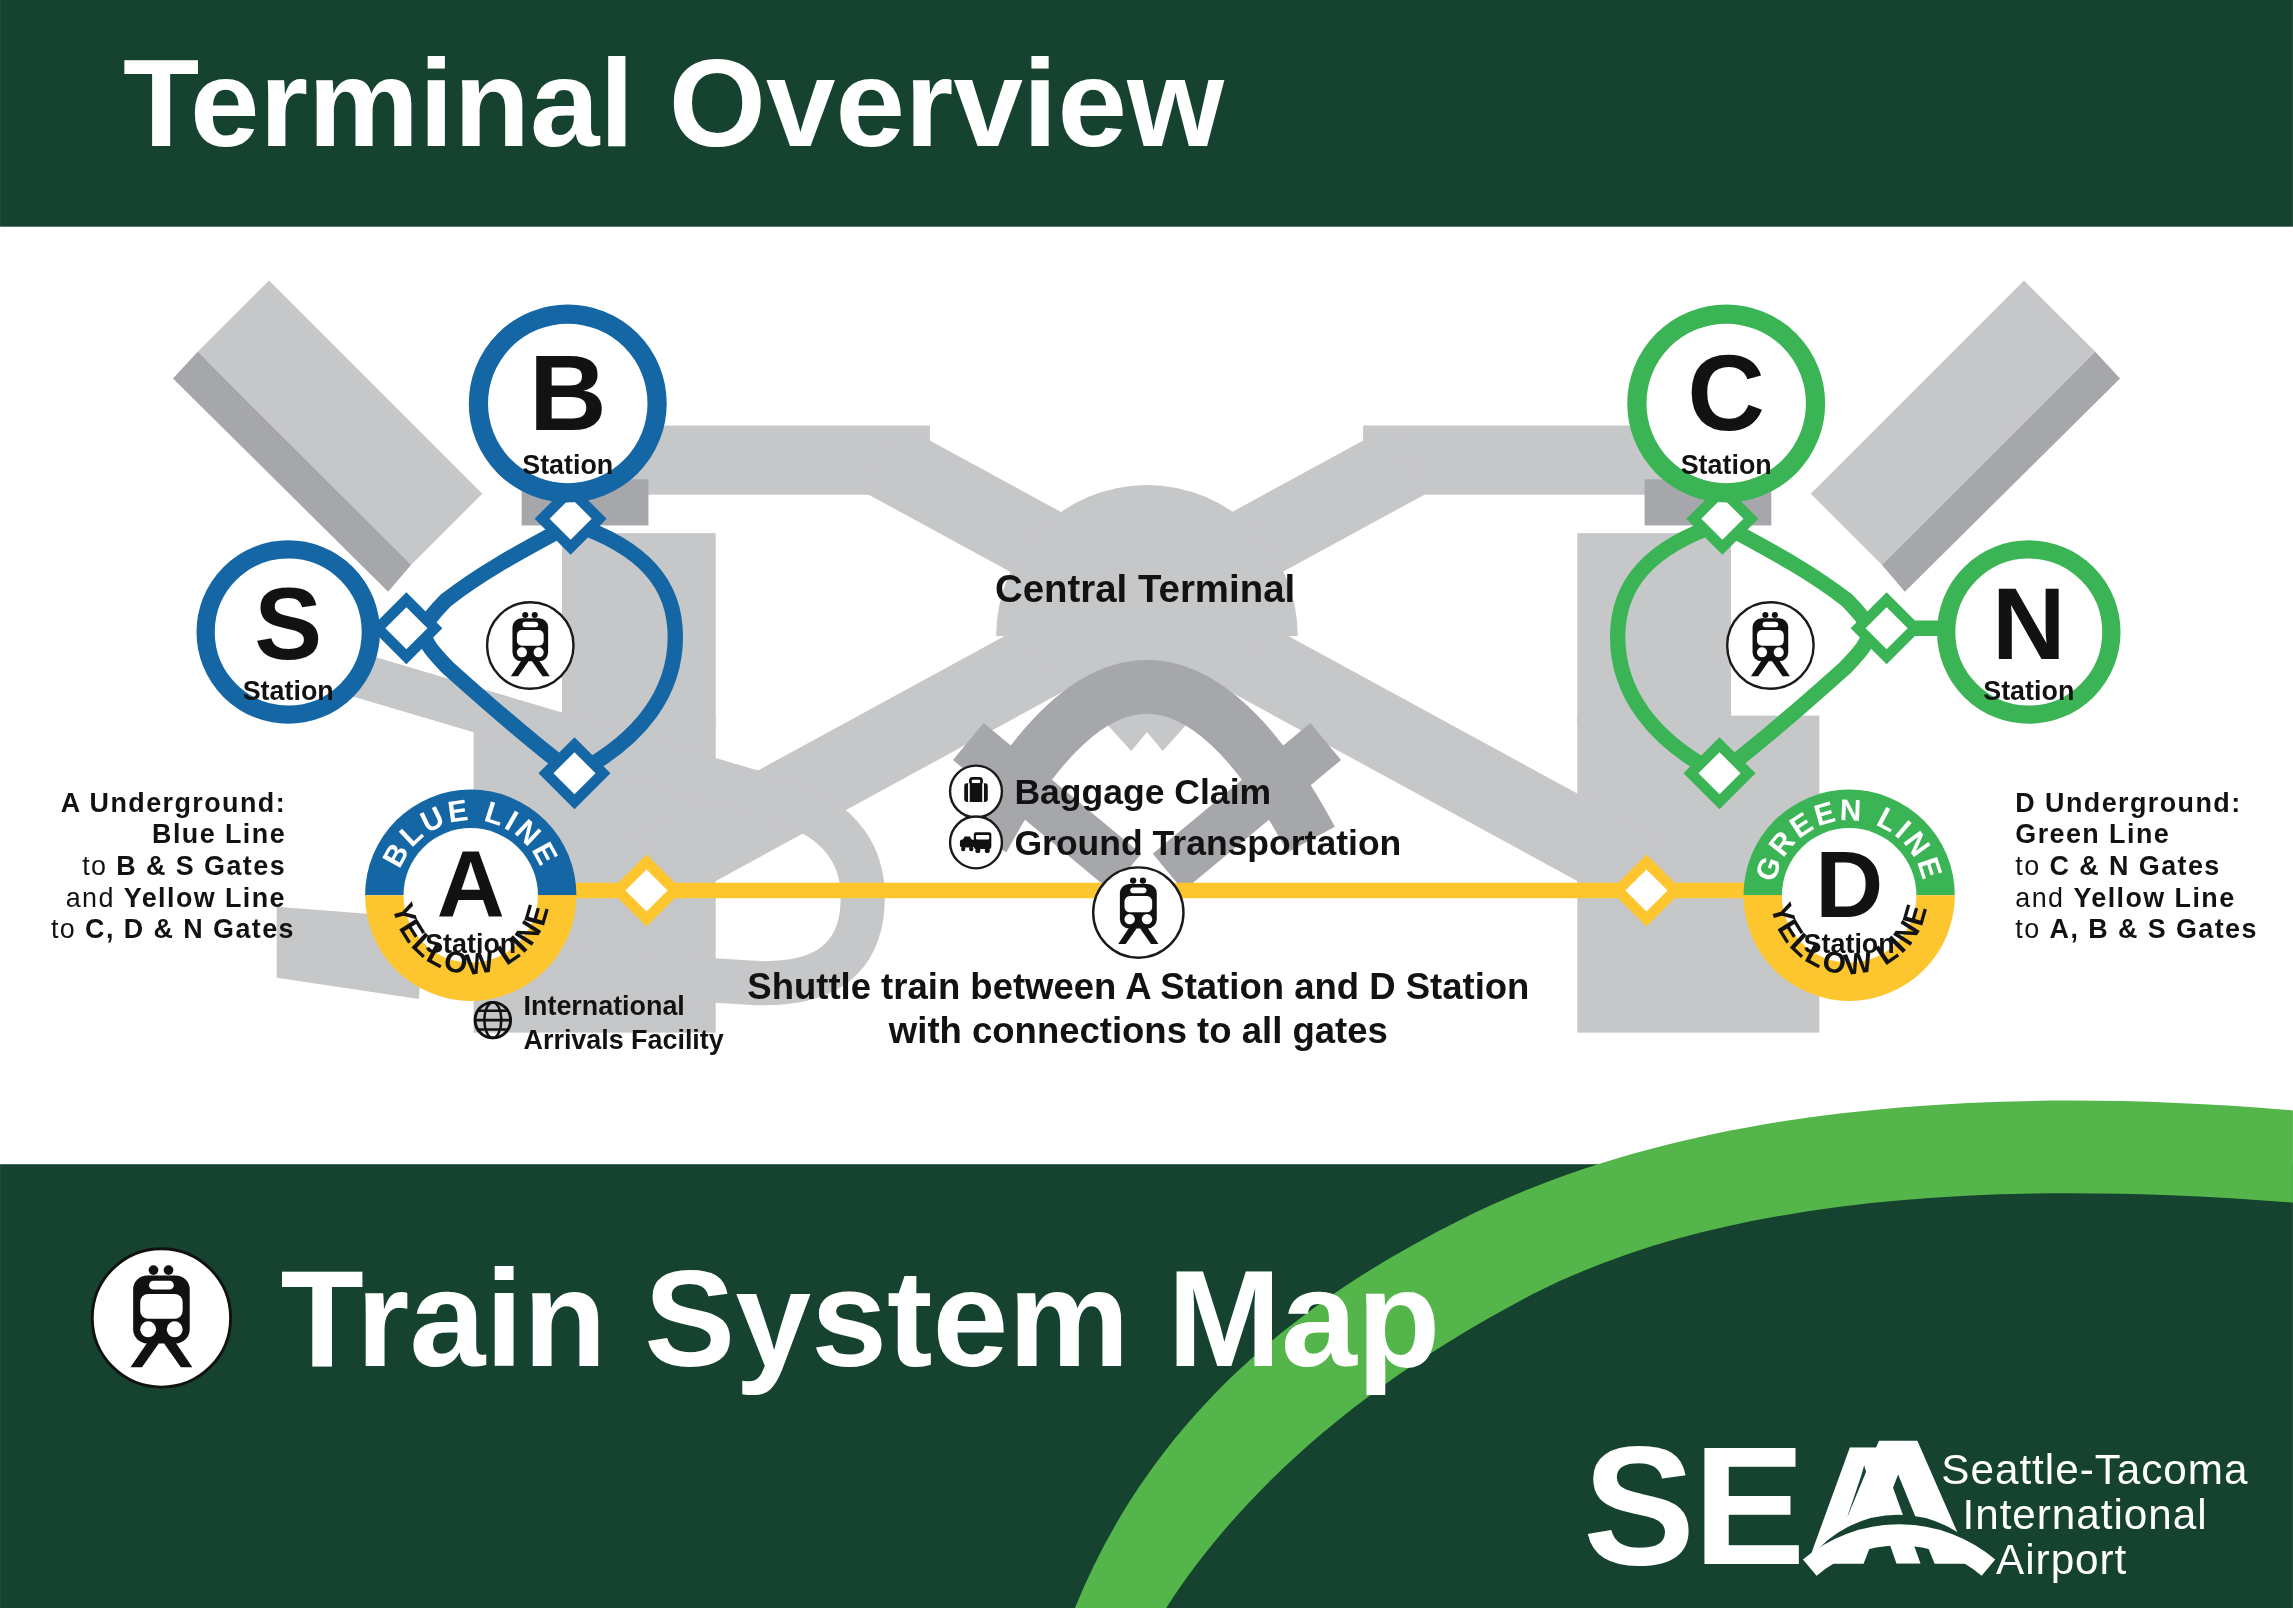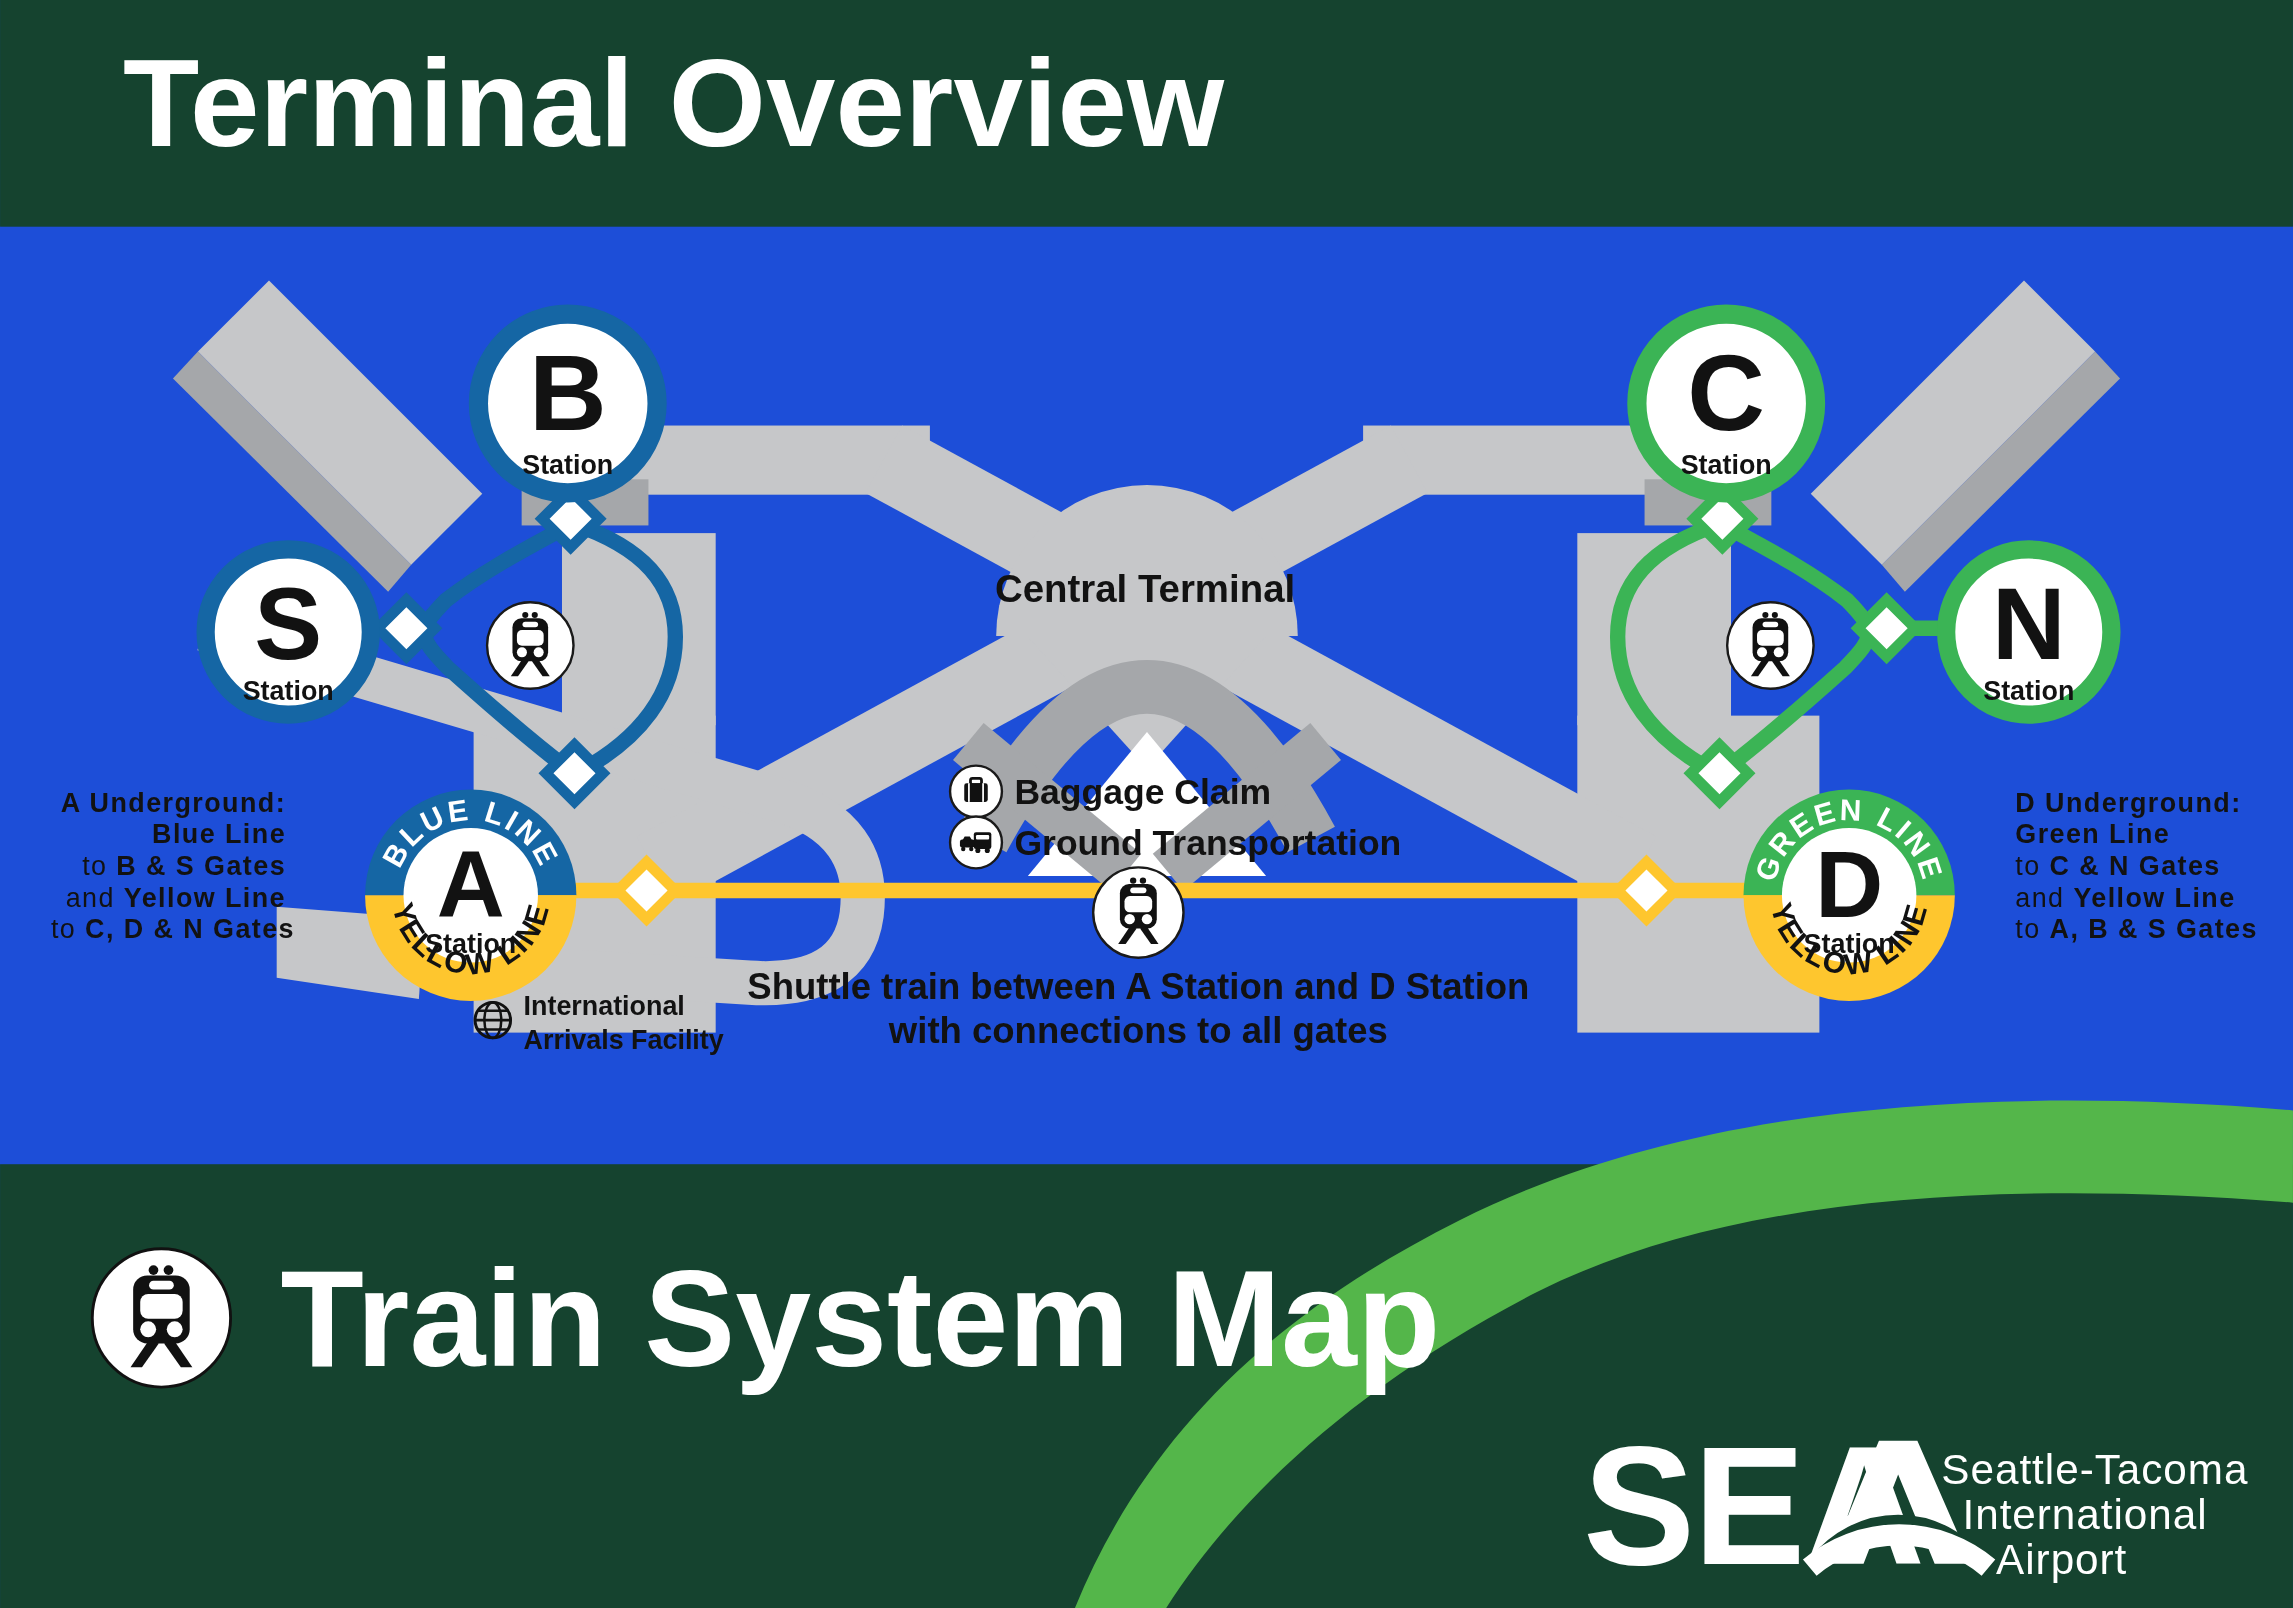--- a/index.html
+++ b/index.html
@@ -1,21 +1,21 @@
 <!DOCTYPE html>
 <html style="--dark-green: #15432f; --bright-green: #54b64a; --line-blue: #1566a4; --line-green: #3bb455; --line-yellow: #fec62e; --gray-light: #c6c7c9; --gray-mid: #a5a7aa; --ink: #121212;"><head>
 <meta charset="utf-8">
 <style>
   :root{
     --dark-green:#15432f; --bright-green:#54b64a;
     --line-blue:#1566a4; --line-green:#3bb455; --line-yellow:#fec62e;
     --gray-light:#c6c7c9; --gray-mid:#a5a7aa; --ink:#121212;
   }
   html,body{margin:0;padding:0;background:#e8e8e8;}
-  .page{position:relative;width:2293px;height:1608px;background:#1d4ed8;overflow:hidden;
+  .page{position:relative;width:2293px;height:1608px;background:#ffffff;overflow:hidden;
         font-family:"Liberation Sans","DejaVu Sans",sans-serif;}
   svg{position:absolute;left:0;top:0;}
   text{fill:var(--ink);}
   .title{fill:#ffffff;font-size:130px;font-weight:bold;}
   .footer-title{fill:#ffffff;font-size:142px;font-weight:bold;}
   .fill-lgray{fill:var(--gray-light);} .fill-mgray{fill:var(--gray-mid);}
   .stroke-lgray{stroke:var(--gray-light);fill:none;}
   .stroke-mgray{stroke:var(--gray-mid);fill:none;}
   .loop{stroke-width:16;fill:none;stroke-linejoin:round;}
   .blue{stroke:var(--line-blue);} .green{stroke:var(--line-green);} .yellow{stroke:var(--line-yellow);}

